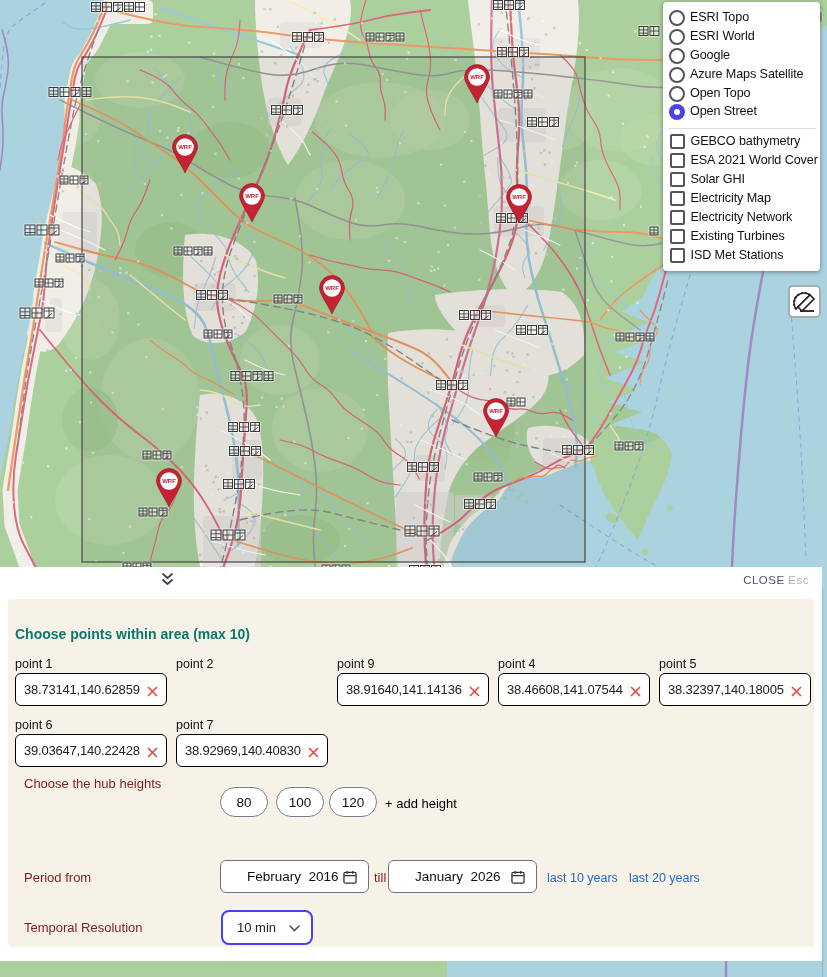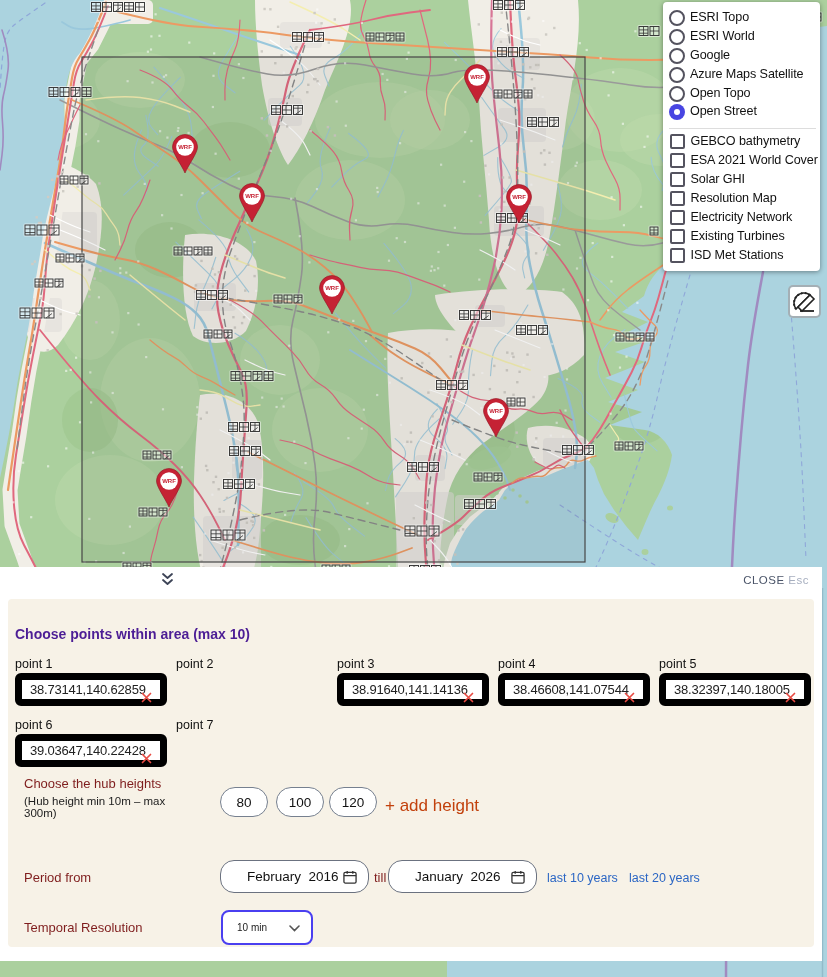--- a/index.html
+++ b/index.html
@@ -11,31 +11,31 @@
 #layers .rad.on::after{content:"";position:absolute;left:5px;top:5px;width:6px;height:6px;border-radius:50%;background:#fff}
 #layers .chk{width:15px;height:15px;border:2px solid #54535f;border-radius:2px;margin:0 6px 0 0.5px;flex:0 0 auto}
 #layers .lbl{font-size:12.6px;color:#111;white-space:nowrap;letter-spacing:-0.1px}
 #layers hr{border:none;border-top:1px solid #ddd;margin:5px 0 5px 0}
 #measure{position:absolute;left:788px;top:285px;width:33px;height:33px;background:#fff;border:2px solid rgba(90,110,120,.55);border-radius:5px;z-index:5;display:flex;align-items:center;justify-content:center}
 #sheet{position:absolute;left:0;top:567px;width:822px;height:394px;background:#fff;z-index:6}
 #closebar{position:absolute;left:0;top:0;width:100%;height:32px}
 #closetxt{position:absolute;right:13px;top:7px;font-size:11.5px;letter-spacing:.5px;color:#4a5468}
 #closetxt .esc{color:#a6aebf}
 #panel{position:absolute;left:8px;top:32px;width:806px;height:348px;background:#f7f2e7;border-radius:4px}
-.hd{position:absolute;left:7px;top:27px;font-size:14px;font-weight:bold;color:#4c1d95}
+.hd{position:absolute;left:7px;top:27px;font-size:14px;font-weight:bold;color:#0f766e}
 .plabel{position:absolute;font-size:12.5px;color:#111}
-.pin{position:absolute;width:152px;height:33px;background:#fff;border:7px solid #000000;border-radius:6px;font-size:13px;letter-spacing:-0.2px;color:#222;display:flex;align-items:center;padding-left:8px;white-space:nowrap}
+.pin{position:absolute;width:152px;height:33px;background:#fff;border:1px solid #000000;border-radius:6px;font-size:13px;letter-spacing:-0.2px;color:#222;display:flex;align-items:center;padding-left:8px;white-space:nowrap}
 .pin .x{position:absolute;right:7px;top:10.5px;width:12px;height:12px}
 .flabel{font-size:13px;color:#7f1d1d}
 .small{font-size:11.5px;color:#222}
 .hinput{position:absolute;width:48px;height:30px;background:#fff;border:1.3px solid #76808f;border-radius:15px;font-size:13.5px;color:#111;display:flex;align-items:center;justify-content:center}
-.addh{position:absolute;font-size:17px;color:#c2410c}
-.dinput{position:absolute;height:33px;background:#fff;border:1.5px solid #6b7280;border-radius:14px;font-size:13.5px;color:#111;display:flex;align-items:center;padding-left:26px}
+.addh{position:absolute;font-size:13px;color:#000000}
+.dinput{position:absolute;height:33px;background:#fff;border:1.5px solid #6b7280;border-radius:6px;font-size:13.5px;color:#111;display:flex;align-items:center;padding-left:26px}
 .dlink{position:absolute;font-size:12.5px;color:#2b66c4;}
-.tsel{position:absolute;left:213px;top:311px;width:92px;height:35px;background:#fff;border:2.5px solid #4a3ff0;border-radius:8px;font-size:10px;color:#222;display:flex;align-items:center;padding-left:14px}
+.tsel{position:absolute;left:213px;top:311px;width:92px;height:35px;background:#fff;border:2.5px solid #4a3ff0;border-radius:8px;font-size:13px;color:#222;display:flex;align-items:center;padding-left:14px}
 </style></head><body>
 <div id="stage">
 <svg id="map" width="827" height="977" viewBox="0 0 827 977">
       <rect x="0" y="0" width="827" height="977" fill="#f2efe9"></rect>
       <rect x="0" y="0" width="827" height="977" fill="#abd09e"></rect>
       <ellipse cx="140" cy="80" rx="45" ry="28" fill="#c2dcae" fill-opacity="0.35"></ellipse>
       <ellipse cx="60" cy="120" rx="40" ry="30" fill="#c2dcae" fill-opacity="0.35"></ellipse>
       <ellipse cx="380" cy="120" rx="65" ry="38" fill="#c2dcae" fill-opacity="0.35"></ellipse>
       <ellipse cx="620" cy="110" rx="55" ry="42" fill="#c2dcae" fill-opacity="0.35"></ellipse>
       <ellipse cx="720" cy="170" rx="45" ry="35" fill="#c2dcae" fill-opacity="0.35"></ellipse>
@@ -1027,21 +1027,21 @@
   <div class="row">
         <div class="chk"></div>
         <div class="lbl">ESA 2021 World Cover</div>
       </div>
   <div class="row">
         <div class="chk"></div>
         <div class="lbl">Solar GHI</div>
       </div>
   <div class="row">
         <div class="chk"></div>
-        <div class="lbl">Resolution Map</div>
+        <div class="lbl">Electricity Map</div>
       </div>
   <div class="row">
         <div class="chk"></div>
         <div class="lbl">Electricity Network</div>
       </div>
   <div class="row">
         <div class="chk"></div>
         <div class="lbl">Existing Turbines</div>
       </div>
   <div class="row">
@@ -1061,42 +1061,44 @@
  <div id="closebar">
    <svg style="position:absolute;left:161px;top:5px" width="13" height="15" viewBox="0 0 13 15">
      <path d="M2,2 L6.5,6 L11,2 M2,8 L6.5,12 L11,8" fill="none" stroke="#3d4457" stroke-width="1.8" stroke-linecap="round" stroke-linejoin="round"></path>
    </svg>
    <div id="closetxt">CLOSE <span class="esc">Esc</span></div>
  </div>
  <div id="panel">
    <div class="hd">Choose points within area (max 10)</div>
    <div class="plabel" style="left:7px;top:58px">point 1</div>
    <div class="plabel" style="left:168px;top:58px">point 2</div>
-   <div class="plabel" style="left:329px;top:58px">point 3</div>
+   <div class="plabel" style="left:329px;top:58px">point 9</div>
    <div class="plabel" style="left:490px;top:58px">point 4</div>
    <div class="plabel" style="left:651px;top:58px">point 5</div>
    <div class="pin" style="left:7px;top:74px">38.73141,140.62859<span class="x"><svg width="11" height="11" viewBox="0 0 11 11">
               <path d="M1.5,1.5 L9.5,9.5 M9.5,1.5 L1.5,9.5" stroke="#e84a42" stroke-width="1.7" stroke-linecap="round"></path>
             </svg></span></div>
    <div class="pin" style="left:329px;top:74px">38.91640,141.14136<span class="x"><svg width="11" height="11" viewBox="0 0 11 11">
               <path d="M1.5,1.5 L9.5,9.5 M9.5,1.5 L1.5,9.5" stroke="#e84a42" stroke-width="1.7" stroke-linecap="round"></path>
             </svg></span></div>
    <div class="pin" style="left:490px;top:74px">38.46608,141.07544<span class="x"><svg width="11" height="11" viewBox="0 0 11 11">
               <path d="M1.5,1.5 L9.5,9.5 M9.5,1.5 L1.5,9.5" stroke="#e84a42" stroke-width="1.7" stroke-linecap="round"></path>
             </svg></span></div>
    <div class="pin" style="left:651px;top:74px">38.32397,140.18005<span class="x"><svg width="11" height="11" viewBox="0 0 11 11">
               <path d="M1.5,1.5 L9.5,9.5 M9.5,1.5 L1.5,9.5" stroke="#e84a42" stroke-width="1.7" stroke-linecap="round"></path>
             </svg></span></div>
    <div class="plabel" style="left:7px;top:119px">point 6</div>
    <div class="plabel" style="left:168px;top:119px">point 7</div>
    <div class="pin" style="left:7px;top:135px">39.03647,140.22428<span class="x"><svg width="11" height="11" viewBox="0 0 11 11">
               <path d="M1.5,1.5 L9.5,9.5 M9.5,1.5 L1.5,9.5" stroke="#e84a42" stroke-width="1.7" stroke-linecap="round"></path>
             </svg></span></div>
+   <div class="pin" style="left:168px;top:135px">38.92969,140.40830<span class="x"><svg width="11" height="11" viewBox="0 0 11 11">
+              <path d="M1.5,1.5 L9.5,9.5 M9.5,1.5 L1.5,9.5" stroke="#e84a42" stroke-width="1.7" stroke-linecap="round"></path>
+            </svg></span></div>
    <div class="flabel" style="position:absolute;left:16px;top:177px">Choose the hub heights</div>
-   <div class="small" style="position:absolute;left:16px;top:196px;width:168px">(Hub height min 10m – max 300m)</div>
    <div class="hinput" style="left:212px;top:188px">80</div>
    <div class="hinput" style="left:268px;top:188px">100</div>
    <div class="hinput" style="left:321px;top:188px">120</div>
    <div class="addh" style="left:377px;top:197px">+ add height</div>
    <div class="flabel" style="position:absolute;left:16px;top:271px">Period from</div>
    <div class="dinput" style="left:212px;top:261px;width:149px">February&nbsp;&nbsp;2016
      <svg style="position:absolute;right:11px;top:9px" width="14" height="14" viewBox="0 0 15 15">
             <rect x="1" y="2.5" width="13" height="11.5" rx="1.5" fill="none" stroke="#333" stroke-width="1.4"></rect>
             <path d="M1,6 h13 M4.5,1 v3 M10.5,1 v3" stroke="#333" stroke-width="1.4"></path>
           </svg>

